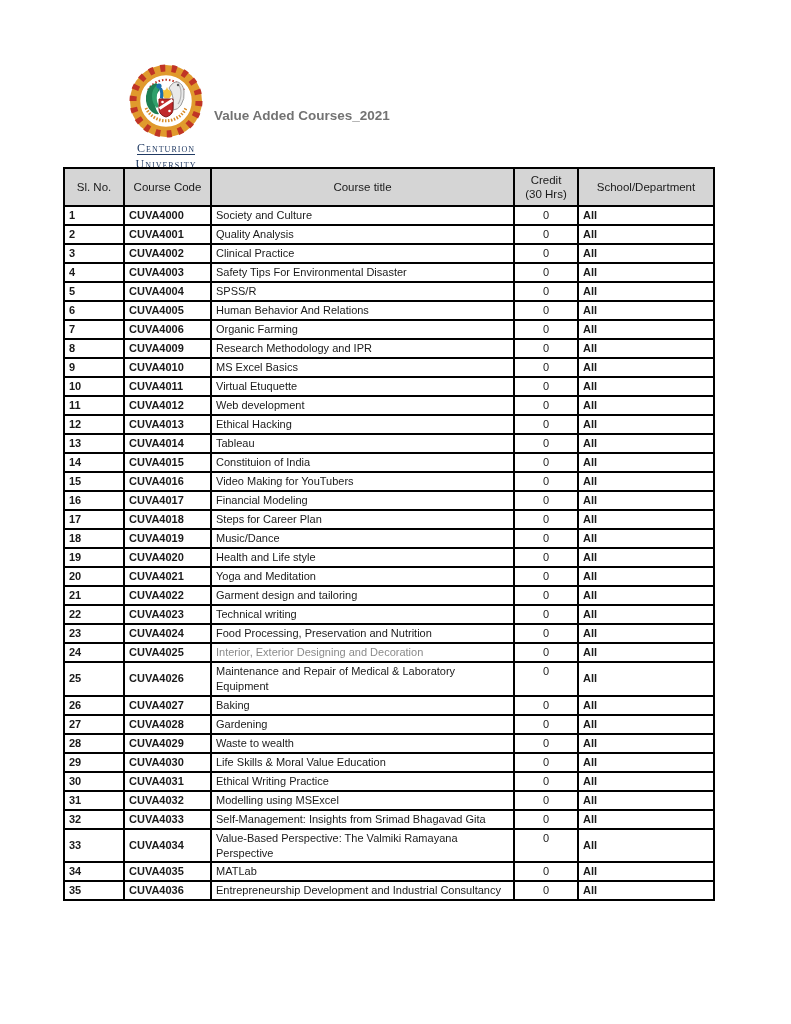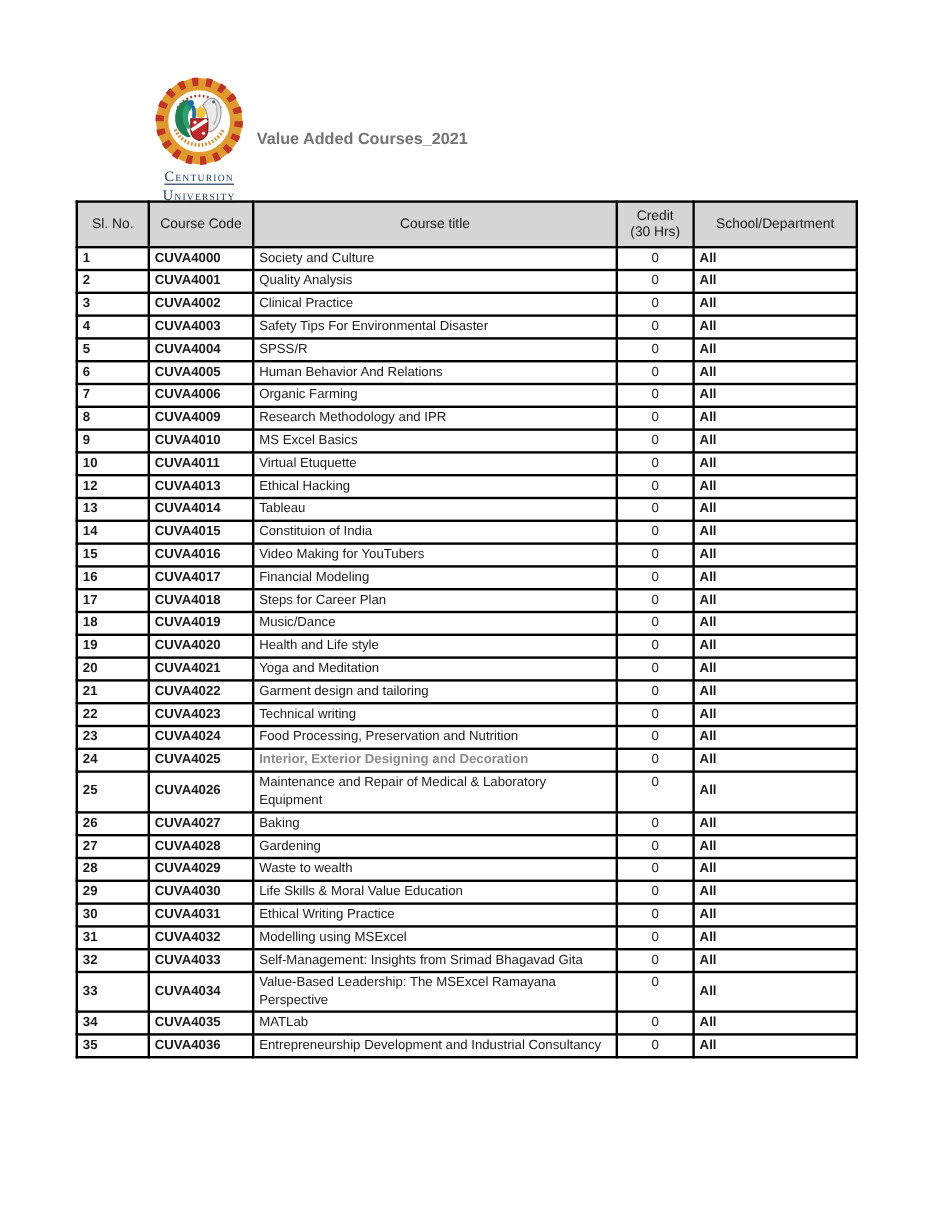--- a/index.html
+++ b/index.html
@@ -33,21 +33,21 @@
     height:34px;vertical-align:middle;font-size:11.5px;
   }
   .vac-table thead th.h-credit{text-align:center;line-height:1.25;}
   .vac-table tbody tr{height:19px;}
   .vac-table td{vertical-align:middle;line-height:1.35;}
   .vac-table td.cell-sl,.vac-table td.cell-code{font-weight:bold;}
   .vac-table td.cell-credit{text-align:center;vertical-align:top;}
   .vac-table td.cell-school{font-weight:bold;margin-top:47px;}
   .vac-table td.cell-title.w-regular{font-weight:normal;}
   .vac-table td.cell-title.w-bold{font-weight:normal;}
-  .vac-table td.cell-title.w-muted{font-weight:bold;color:#8a8a8a;}
+  .vac-table td.cell-title.w-muted{font-weight:normal;color:#8a8a8a;}
 </style>
 </head>
 <body>
 
 <div class="logo-block">
   <svg class="logo-emblem" width="80" height="76" viewBox="0 0 80 76">
 
     <circle cx="40" cy="38" r="36" fill="#e09a2d"></circle>
 
     <circle cx="40" cy="38" r="33" fill="none" stroke="#c03425" stroke-width="7" stroke-dasharray="5 6.5"></circle>
@@ -168,20 +168,27 @@
     <td class="cell-school">All</td>
   </tr>
       <tr>
     <td class="cell-sl">10</td>
     <td class="cell-code">CUVA4011</td>
     <td class="cell-title w-bold">Virtual Etuquette</td>
     <td class="cell-credit">0</td>
     <td class="cell-school">All</td>
   </tr>
       <tr>
+    <td class="cell-sl">11</td>
+    <td class="cell-code">CUVA4012</td>
+    <td class="cell-title w-bold">Web development</td>
+    <td class="cell-credit">0</td>
+    <td class="cell-school">All</td>
+  </tr>
+      <tr>
     <td class="cell-sl">12</td>
     <td class="cell-code">CUVA4013</td>
     <td class="cell-title w-bold">Ethical Hacking</td>
     <td class="cell-credit">0</td>
     <td class="cell-school">All</td>
   </tr>
       <tr>
     <td class="cell-sl">13</td>
     <td class="cell-code">CUVA4014</td>
     <td class="cell-title w-bold">Tableau</td>
@@ -317,21 +324,21 @@
       <tr>
     <td class="cell-sl">32</td>
     <td class="cell-code">CUVA4033</td>
     <td class="cell-title w-bold">Self-Management: Insights from Srimad Bhagavad Gita</td>
     <td class="cell-credit">0</td>
     <td class="cell-school">All</td>
   </tr>
       <tr>
     <td class="cell-sl">33</td>
     <td class="cell-code">CUVA4034</td>
-    <td class="cell-title w-bold">Value-Based Leadership: The MSExcel Ramayana Perspective</td>
+    <td class="cell-title w-bold">Value-Based Perspective: The Valmiki Ramayana Perspective</td>
     <td class="cell-credit">0</td>
     <td class="cell-school">All</td>
   </tr>
       <tr>
     <td class="cell-sl">34</td>
     <td class="cell-code">CUVA4035</td>
     <td class="cell-title w-bold">MATLab</td>
     <td class="cell-credit">0</td>
     <td class="cell-school">All</td>
   </tr>

